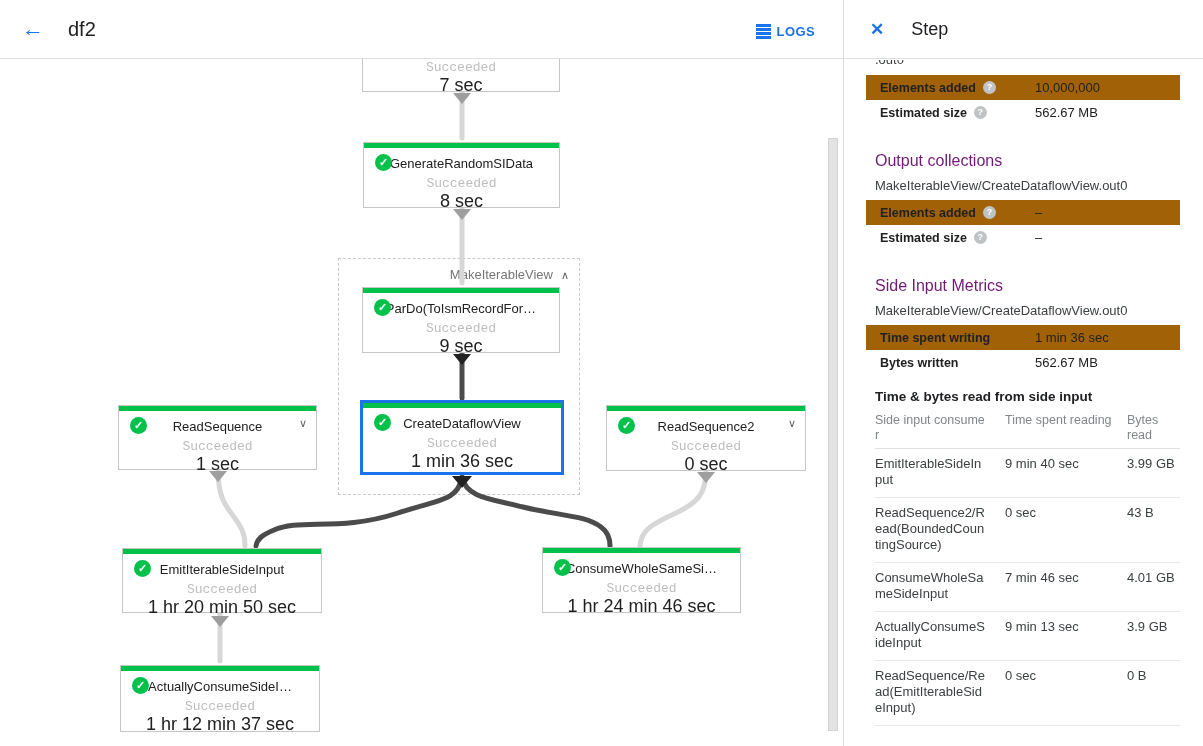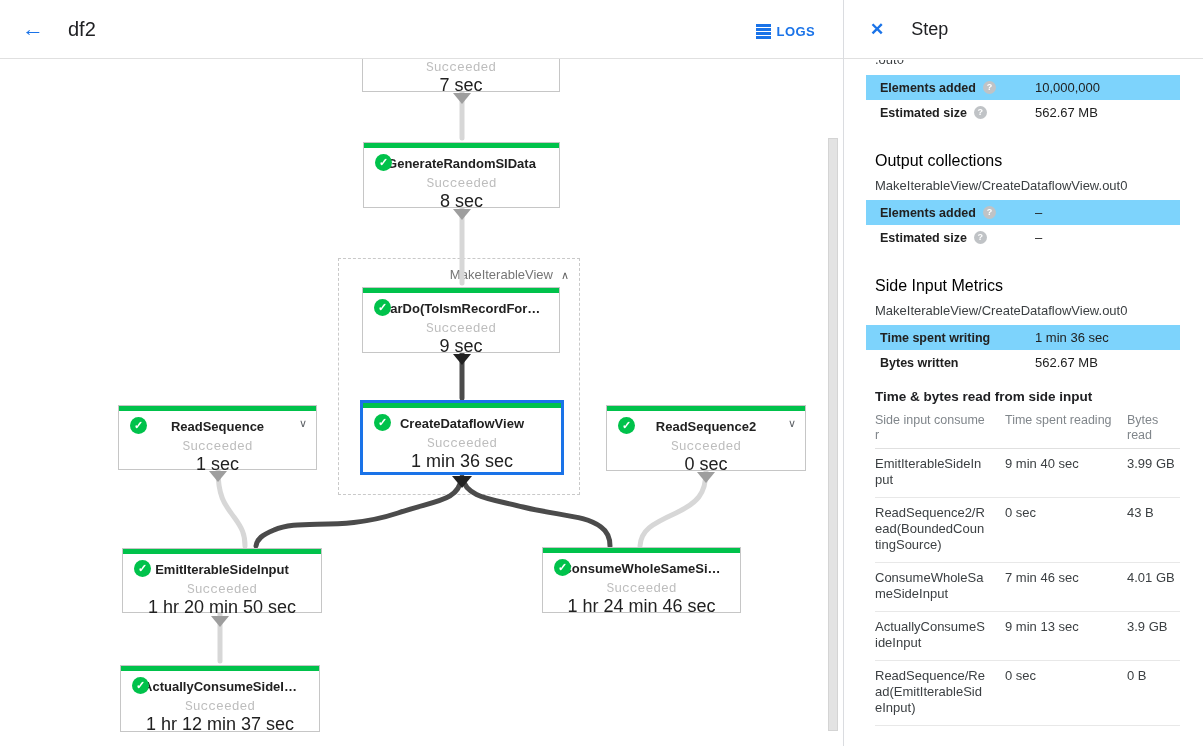--- a/index.html
+++ b/index.html
@@ -24,48 +24,48 @@
   .group-box { position:absolute; border:1px dashed #c9c9c9; background:transparent; z-index:1; }
   .group-label { position:absolute; top:8px; right:10px; font-size:13px; color:#757575; white-space:nowrap; }
   .group-chev { margin-left:8px; color:#616161; font-size:11px; cursor:pointer; }
 
   .node { position:absolute; background:#fff; border:1px solid #c6c6c6; z-index:3; text-align:center; }
   .node.selected { border:3px solid #1a73e8; }
   .node-bar { height:5px; background:#00c24b; }
   .node-title { position:relative; height:22px; margin-top:4px; display:flex; align-items:center; justify-content:center; }
   .check { position:absolute; left:11px; top:2px; width:17px; height:17px; border-radius:50%;
            background:#00c24b; color:#fff; font-size:11px; line-height:17px; font-weight:bold; }
-  .node-label { font-size:13px; font-weight:bold; color:#212121; white-space:nowrap; }
+  .node-label { font-size:13px; font-weight:normal; color:#212121; white-space:nowrap; }
   .chev { position:absolute; right:9px; top:2px; color:#5f6368; font-size:11px; cursor:pointer; }
   .node-status { font-size:13px; color:#bdbdbd; line-height:16px; margin-top:2px;font-family:Liberation Mono, monospace; }
   .node-time { font-size:18px; color:#212121; line-height:16px; margin-top:1px; }
 
   .vscrollbar { position:absolute; left:828px; top:138px; width:10px; height:593px;
                 background:#e3e3e3; border:1px solid #d4d4d4; z-index:11; }
 
   
   .panel { position:relative; width:360px; height:746px; border-left:1px solid #dadce0; background:#fff; }
   .panel-header { position:absolute; left:0; top:0; right:0; height:59px; background:#fff;
                   border-bottom:1px solid #e0e0e0; z-index:5; display:flex; align-items:center; }
   .close-x { color:#1a73e8; font-size:17px; font-weight:bold; margin-left:26px; cursor:pointer; }
   .panel-title { font-size:18px; color:#202124; margin-left:27px; }
   .panel-content { position:absolute; top:59px; left:0; right:0; bottom:0;
                    padding:1px 23px 0 31px; overflow:hidden; }
   .clip { height:9px; overflow:hidden; position:relative; }
   .clip span { position:absolute; top:-8px; left:0; font-size:13px; color:#3c4043; }
 
   .kv-block { margin-left:-9px; }
   .kv-row { position:relative; height:25px; display:flex; align-items:center; padding-left:14px; }
-  .kv-row.alt { background:#7dd3fc; }
+  .kv-row.alt { background:#a16207; }
   .kv-label { font-size:12.5px; font-weight:bold; color:#212121; }
   .help { width:13px; height:13px; border-radius:50%; background:#c0c3c6; color:#fff; text-align:center;
           font-size:9px; line-height:13px; font-weight:bold; margin-left:7px; cursor:pointer; }
   .kv-value { position:absolute; left:169px; font-size:13px; color:#212121; }
 
-  .sec-heading { font-size:16px; color:#000000; margin-top:26px; line-height:19px; }
+  .sec-heading { font-size:16px; color:#701a75; margin-top:26px; line-height:19px; }
   .sec-subtitle { font-size:13px; color:#3c4043; margin-top:7px; line-height:18px; }
   .kv-block.after-sub { margin-top:5px; }
   .sub-heading { font-size:13.5px; font-weight:bold; color:#202124; margin-top:13px; line-height:17px; }
 
   .tbl { margin-top:5px; }
   .tbl-head, .tbl-row { display:grid; grid-template-columns:130px 122px 1fr; }
   .tbl-head { color:#80868b; font-size:12.5px; line-height:15px; padding:3px 0 5px; border-bottom:1px solid #e0e0e0; }
   .tbl-row { font-size:13px; color:#3c4043; line-height:16px; padding:7px 0 9px; border-bottom:1px solid #e8e8e8; }
   .c1 { padding-right:18px; word-break:break-all; }
 </style>

